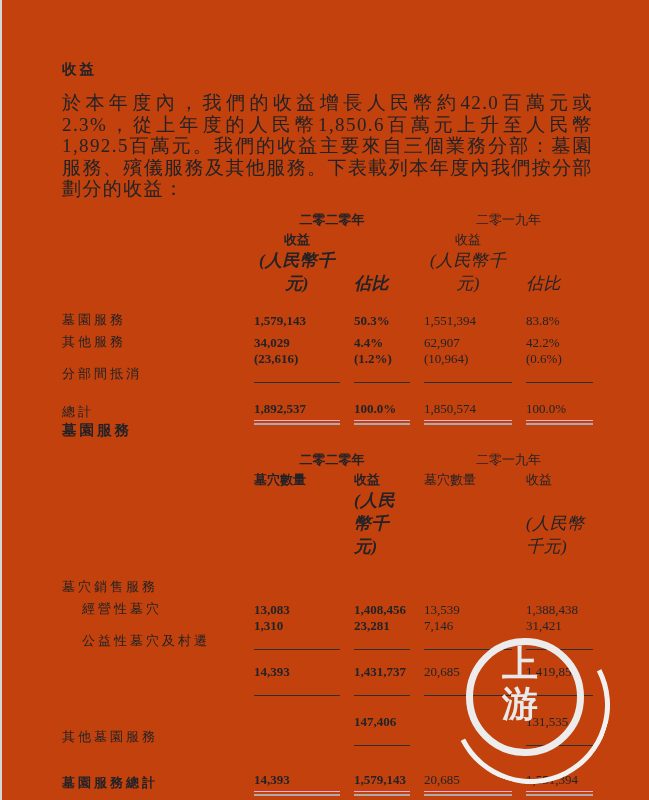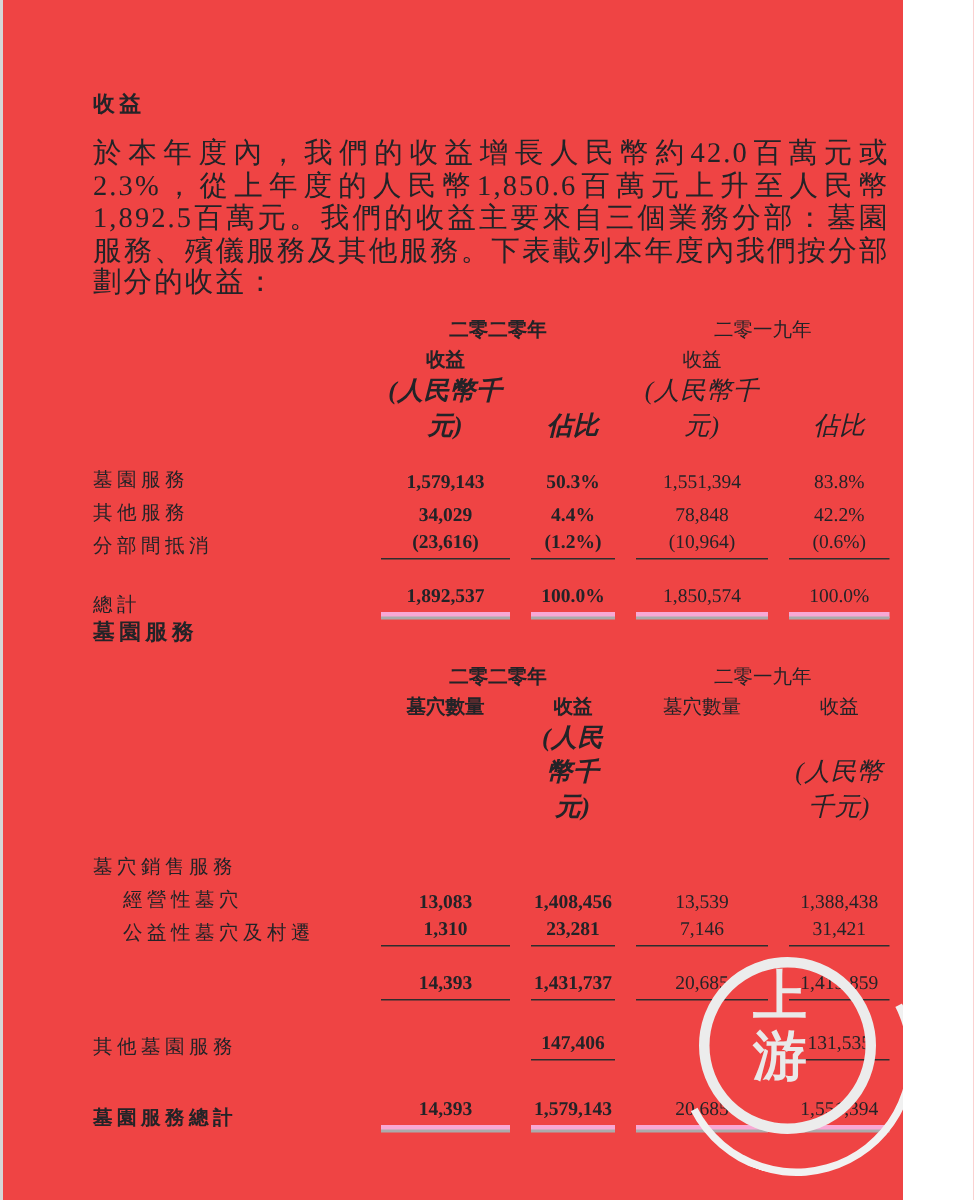--- a/index.html
+++ b/index.html
@@ -1,17 +1,17 @@
 <!DOCTYPE html>
 <html><head>
 <meta charset="utf-8">
 <style>
   html,body { margin:0; padding:0; background:#ffffff; }
   .page {
-    position:relative; width:602px; height:800px; background:#ef4444;
+    position:relative; width:649px; height:800px; background:#c2410c;
     font-family:"Liberation Serif","DejaVu Serif",serif;
     color:#232327; overflow:hidden; box-sizing:border-box;
     border-left:2px solid #d6d6d6;
   }
   .content { position:absolute; left:60px; top:60px; width:531px; }
 
   h2.sec { font-size:14.5px; font-weight:bold; margin:0; letter-spacing:3px; }
   p.body {
     font-size:19px; line-height:21.5px; letter-spacing:1.4px;
     text-align:justify; margin:13px 0 0 0;
@@ -27,27 +27,27 @@
   col.c-lbl { width:178px; } col.c1 { width:100px; } col.c2 { width:70px; }
   col.c3 { width:102px; } col.c4 { width:81px; }
 
   tr.hdr td { height:20px; }
   tr.r td   { height:22px; }
   tr.sp12 td { height:12px; } tr.sp14 td { height:14px; }
   tr.sp16 td { height:16px; } tr.sp18 td { height:18px; } tr.sp24 td { height:24px; }
 
   .lbl { letter-spacing:3px; font-size:13px; }
   .ind { padding-left:20px !important; }
-  .num { margin-left:14px; text-align:center; }
+  .num { margin-left:14px; text-align:left; }
   .ctr { text-align:center; }
   .it  { font-style:italic; font-size:17px; letter-spacing:0.5px; }
   .b   { font-weight:bold; }
 
-  .rule { border-bottom:1px solid #2e2e2e; padding-bottom:3px; }
-  .dbl  { border-bottom:4px solid #f9a8d4; position:relative; padding-bottom:3px; }
+  .rule { border-bottom:1px solid #2e2e2e; padding-bottom:15px; }
+  .dbl  { border-bottom:1px solid #f9a8d4; position:relative; padding-bottom:3px; }
   .dbl::after {
     content:""; position:absolute; left:0; right:0; bottom:-5px;
     height:2px; background:#ababab;
   }
 
   
   .wm { position:absolute; left:450px; top:626px; width:160px; height:160px; pointer-events:none; }
   .wm-ring {
     position:absolute; left:14px; top:12px; width:104px; height:104px;
     border:7px solid #ececec; border-radius:50%;
@@ -137,21 +137,21 @@
       </tr>
       <tr class="r">
         <td class="lbl">其他服務</td>
         <td>
               <div class="num b">34,029</div>
             </td>
         <td>
               <div class="num b">4.4%</div>
             </td>
         <td>
-              <div class="num">78,848</div>
+              <div class="num">62,907</div>
             </td>
         <td>
               <div class="num">42.2%</div>
             </td>
       </tr>
       <tr class="r">
         <td class="lbl">分部間抵消</td>
         <td>
               <div class="num b rule">(23,616)</div>
             </td>

